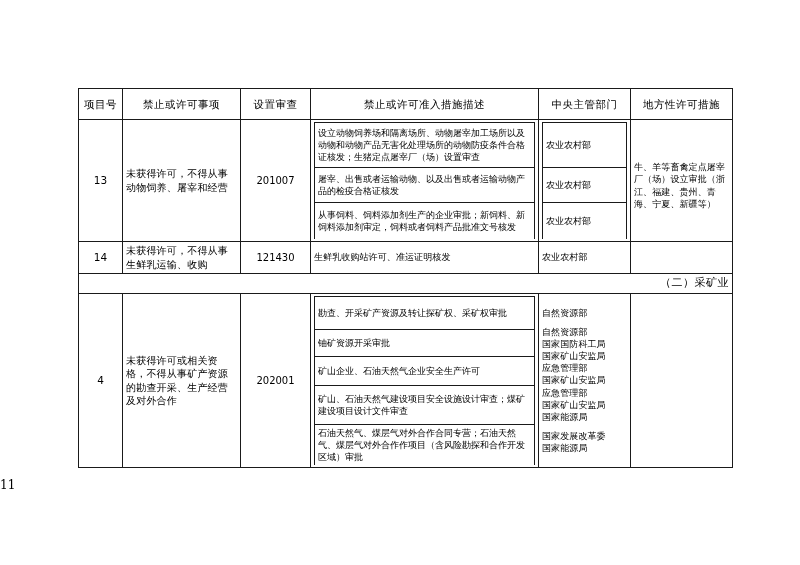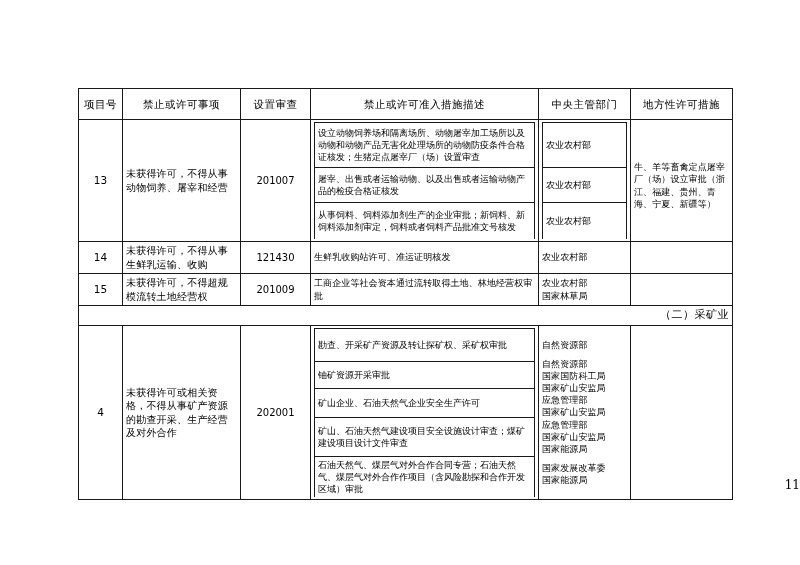--- a/index.html
+++ b/index.html
@@ -94,24 +94,24 @@
   }
   .section-row td {
     font-size: 11px;
     font-weight: bold;
     text-align: right;
     padding: 7px 8px;
     letter-spacing: 0.5px;
   }
   .pagenum {
     position: absolute;
-    left: 8px;
+    left: 0;
     right: 0;
     top: 478px;
-    text-align: right;
+    text-align: left;
     font-size: 12px;
     font-family: "DejaVu Serif", "Liberation Serif", serif;
   }
   .vmid { vertical-align: middle; }
   .vtop { vertical-align: top; }
 </style>
 </head>
 <body>
 
 <div class="page">
@@ -175,31 +175,20 @@
 
     <tr>
       <td class="num vmid">14</td>
       <td class="item vmid">未获得许可，不得从事生鲜乳运输、收购</td>
       <td class="code vmid">121430</td>
       <td class="desc vmid">生鲜乳收购站许可、准运证明核发</td>
       <td class="cent vmid">农业农村部</td>
       <td class="local vmid"></td>
     </tr>
 
-    <tr>
-      <td class="num vmid">15</td>
-      <td class="item vmid">未获得许可，不得超规模流转土地经营权</td>
-      <td class="code vmid">201009</td>
-      <td class="desc vmid">工商企业等社会资本通过流转取得土地、林地经营权审批</td>
-      <td class="cent vmid">
-        <div>农业农村部</div>
-        <div>国家林草局</div>
-      </td>
-      <td class="local vmid"></td>
-    </tr>
 
     <tr class="section-row">
       <td colspan="6">（二）采矿业</td>
     </tr>
 
     <tr>
       <td class="num vmid">4</td>
       <td class="item vmid">未获得许可或相关资格，不得从事矿产资源的勘查开采、生产经营及对外合作</td>
       <td class="code vmid">202001</td>
       <td class="nested-host">

